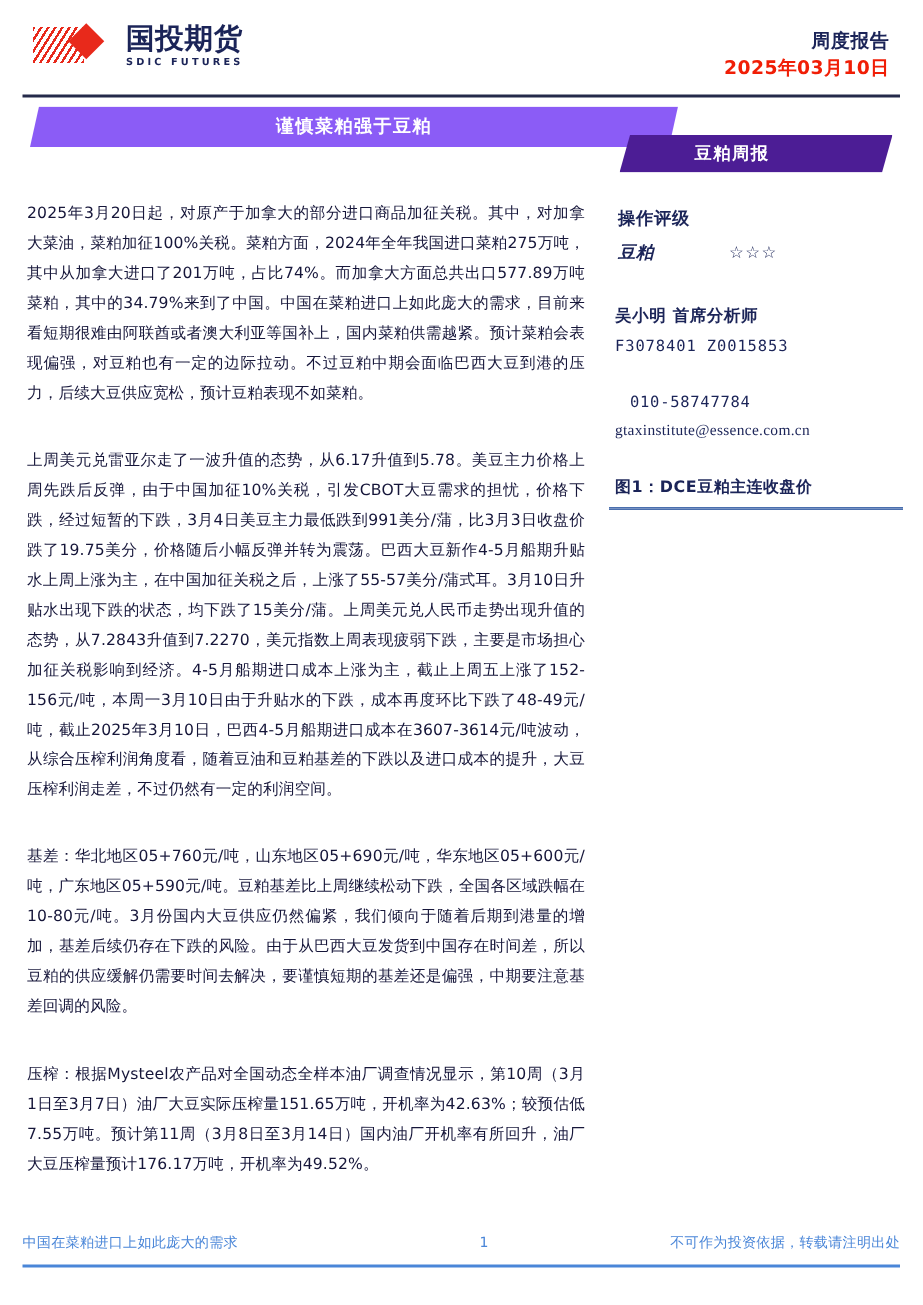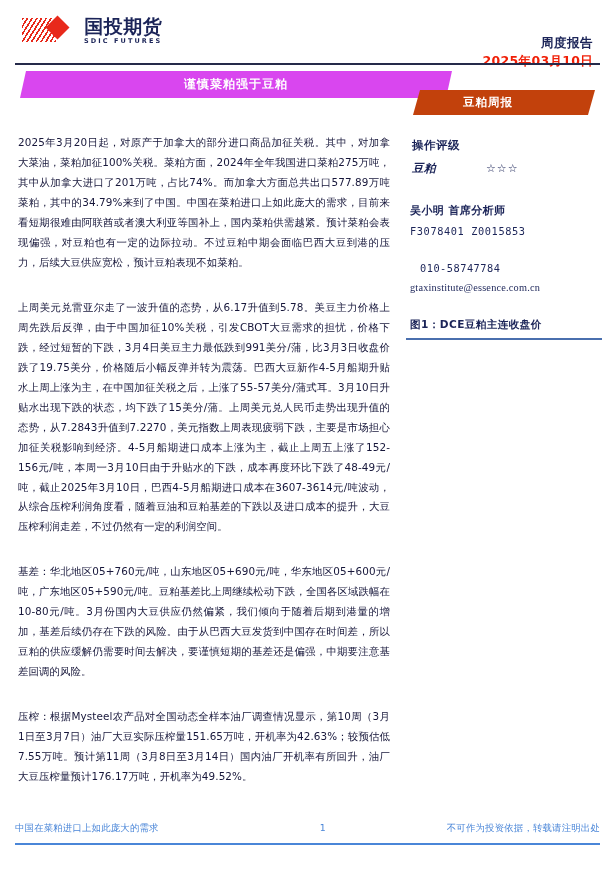--- a/index.html
+++ b/index.html
@@ -53,39 +53,38 @@
     top: 2px;
     width: 17px;
     height: 17px;
     background: #e8291b;
     transform: rotate(45deg);
   }
   .logo-text {
     display: flex;
     flex-direction: column;
     line-height: 1;
-    text-align: center;
   }
   .logo-cn {
     font-size: 19px;
     font-weight: bold;
     color: #1b2458;
     letter-spacing: 0.5px;
   }
   .logo-en {
     font-size: 6.5px;
     font-weight: bold;
     color: #1b2458;
     letter-spacing: 2.1px;
     margin-top: 2px;
   }
   .header-right {
     position: absolute;
     right: 22px;
-    top: 34px;
+    top: 18px;
     text-align: right;
     line-height: 1.45;
   }
   .report-type {
     font-size: 12.5px;
     font-weight: bold;
     color: #1b2458;
     letter-spacing: 0.5px;
   }
   .report-date {
@@ -110,40 +109,40 @@
     top: 71px;
     width: 615px;
     height: 42px;
   }
   .banner-navy {
     position: absolute;
     left: 20px;
     top: 0;
     width: 432px;
     height: 27px;
-    background: #d946ef;
+    background: #8b5cf6;
     clip-path: polygon(6px 0, 100% 0, calc(100% - 6px) 100%, 0 100%);
   }
   .banner-navy span {
     position: absolute;
     left: 0; right: 0;
     top: 5px;
     text-align: center;
     color: #ffffff;
     font-size: 12px;
     font-weight: bold;
     letter-spacing: 1px;
   }
   .banner-red {
     position: absolute;
     left: 413px;
     top: 19px;
     width: 182px;
     height: 25px;
-    background: #c2410c;
+    background: #4c1d95;
     clip-path: polygon(7px 0, 100% 0, calc(100% - 7px) 100%, 0 100%);
   }
   .banner-red span {
     position: absolute;
     left: 0;
     top: 5px;
     width: 150px;
     text-align: center;
     color: #ffffff;
     font-size: 11.5px;

